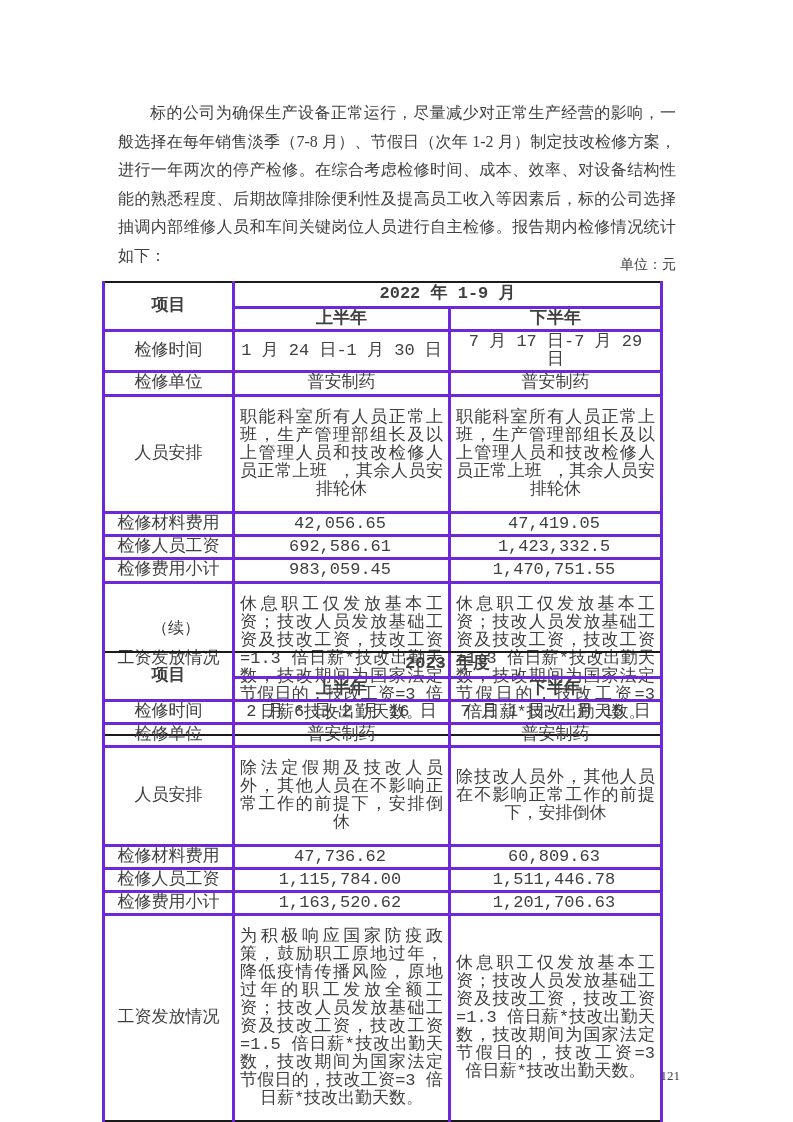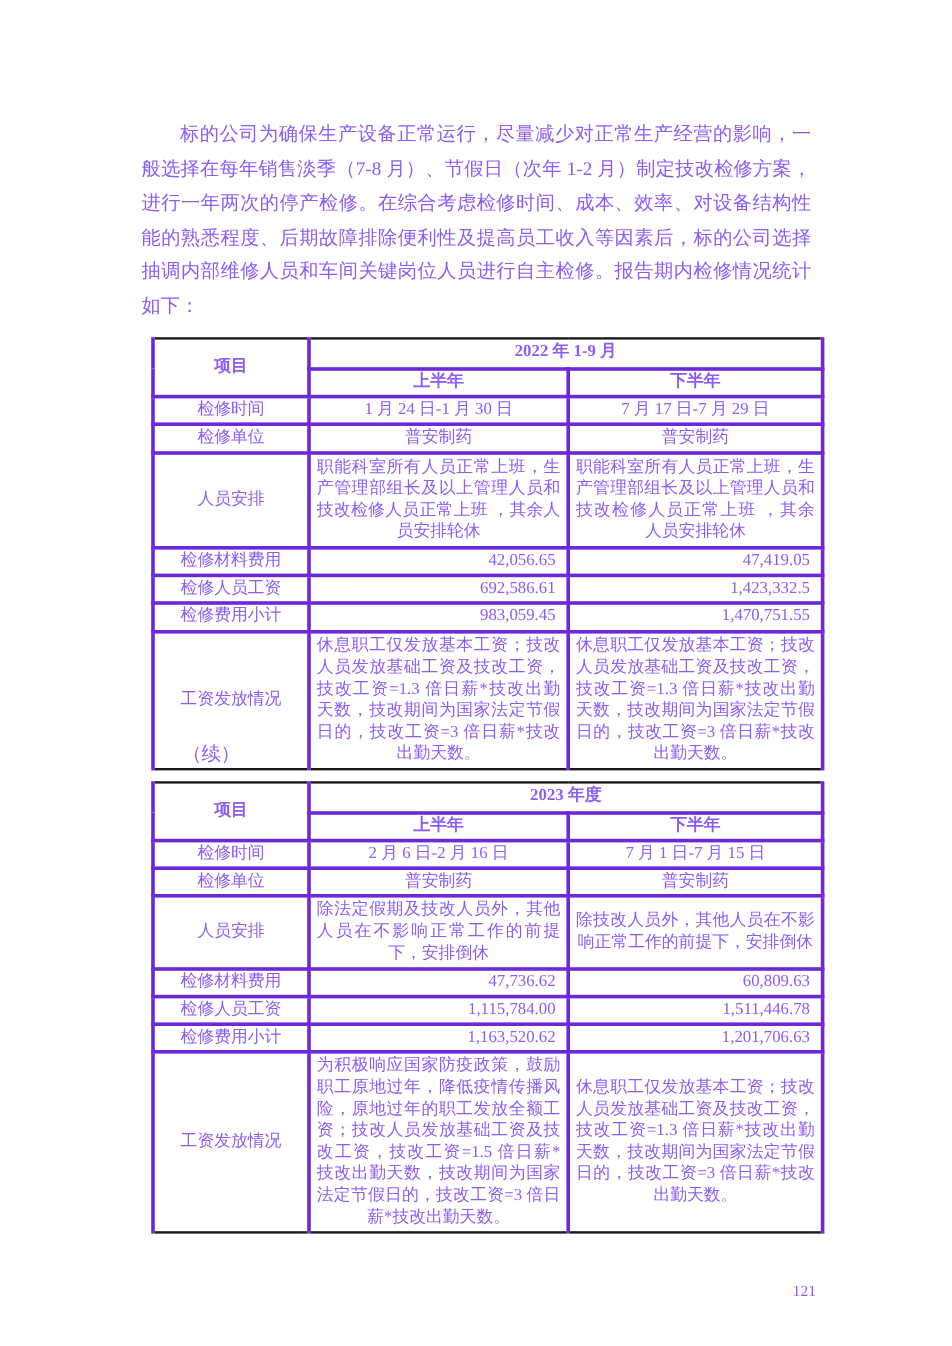--- a/index.html
+++ b/index.html
@@ -2,21 +2,21 @@
 <html><head>
 <meta charset="utf-8">
 <style>
   * { box-sizing: border-box; }
   html, body { margin: 0; padding: 0; background: #ffffff; }
   .page {
     position: relative;
     width: 793px;
     height: 1122px;
     background: #ffffff;
-    color: #8b5cf6;
+    color: #404040;
     font-family: "Liberation Serif", "DejaVu Serif", serif;
     overflow: hidden;
   }
   .para {
     position: absolute;
     top: 99px;
     left: 118px;
     width: 558px;
     margin: 0;
     font-size: 16px;
@@ -27,41 +27,42 @@
   .unit-label {
     position: absolute;
     top: 256px;
     left: 118px;
     width: 558px;
     text-align: right;
     font-size: 14px;
   }
   .tbl {
     position: absolute;
-    left: 126px;
+    left: 102px;
     width: 558px;
     border-collapse: collapse;
     table-layout: fixed;
-    font-size: 14px;
+    font-size: 17px;
     line-height: 18px;
+    font-family: Liberation Mono, monospace;
   }
   .tbl-2022 { top: 281px; }
   .tbl-2021 { top: 651px; }
   .tbl td {
     border: 3px solid #6d28d9;
     padding: 1px 6px;
     vertical-align: middle;
     text-align: center;
     overflow: hidden;
   }
   .tbl tr:first-child > td { border-top: 2.5px solid #1a1a1a; }
   .tbl tr:last-child  > td { border-bottom: 2.5px solid #1a1a1a; }
   .tbl .hd { font-weight: bold; }
-  .tbl .n  { text-align: right; padding-right: 9px; margin-left: 28px; }
-  .tbl .j  { text-align: justify; text-align-last: center; padding: 2px 5px; }
+  .tbl .n  { text-align: center; padding-right: 9px; margin-left: 28px; }
+  .tbl .j  { text-align: justify; text-align-last: center; padding: 12px 5px; }
   .continued {
     position: absolute;
     top: 618px;
     left: 152px;
     font-size: 16px;
   }
   .pagenum {
     position: absolute;
     top: 1068px;
     left: 118px;
@@ -70,20 +71,21 @@
     font-size: 13px;
   }
 </style>
 </head>
 <body>
 
 <div class="page">
 
   <p class="para">标的公司为确保生产设备正常运行，尽量减少对正常生产经营的影响，一般选择在每年销售淡季（7-8 月）、节假日（次年 1-2 月）制定技改检修方案，进行一年两次的停产检修。在综合考虑检修时间、成本、效率、对设备结构性能的熟悉程度、后期故障排除便利性及提高员工收入等因素后，标的公司选择抽调内部维修人员和车间关键岗位人员进行自主检修。报告期内检修情况统计如下：</p>
 
+  <div class="unit-label">单位：元</div>
 
   <table class="tbl tbl-2022">
     <colgroup>
         <col style="width:130px">
         <col style="width:216px">
         <col style="width:212px">
       </colgroup>
     <tbody>
       <tr style="height:25px">
         <td class="hd" rowspan="2">项目</td>

